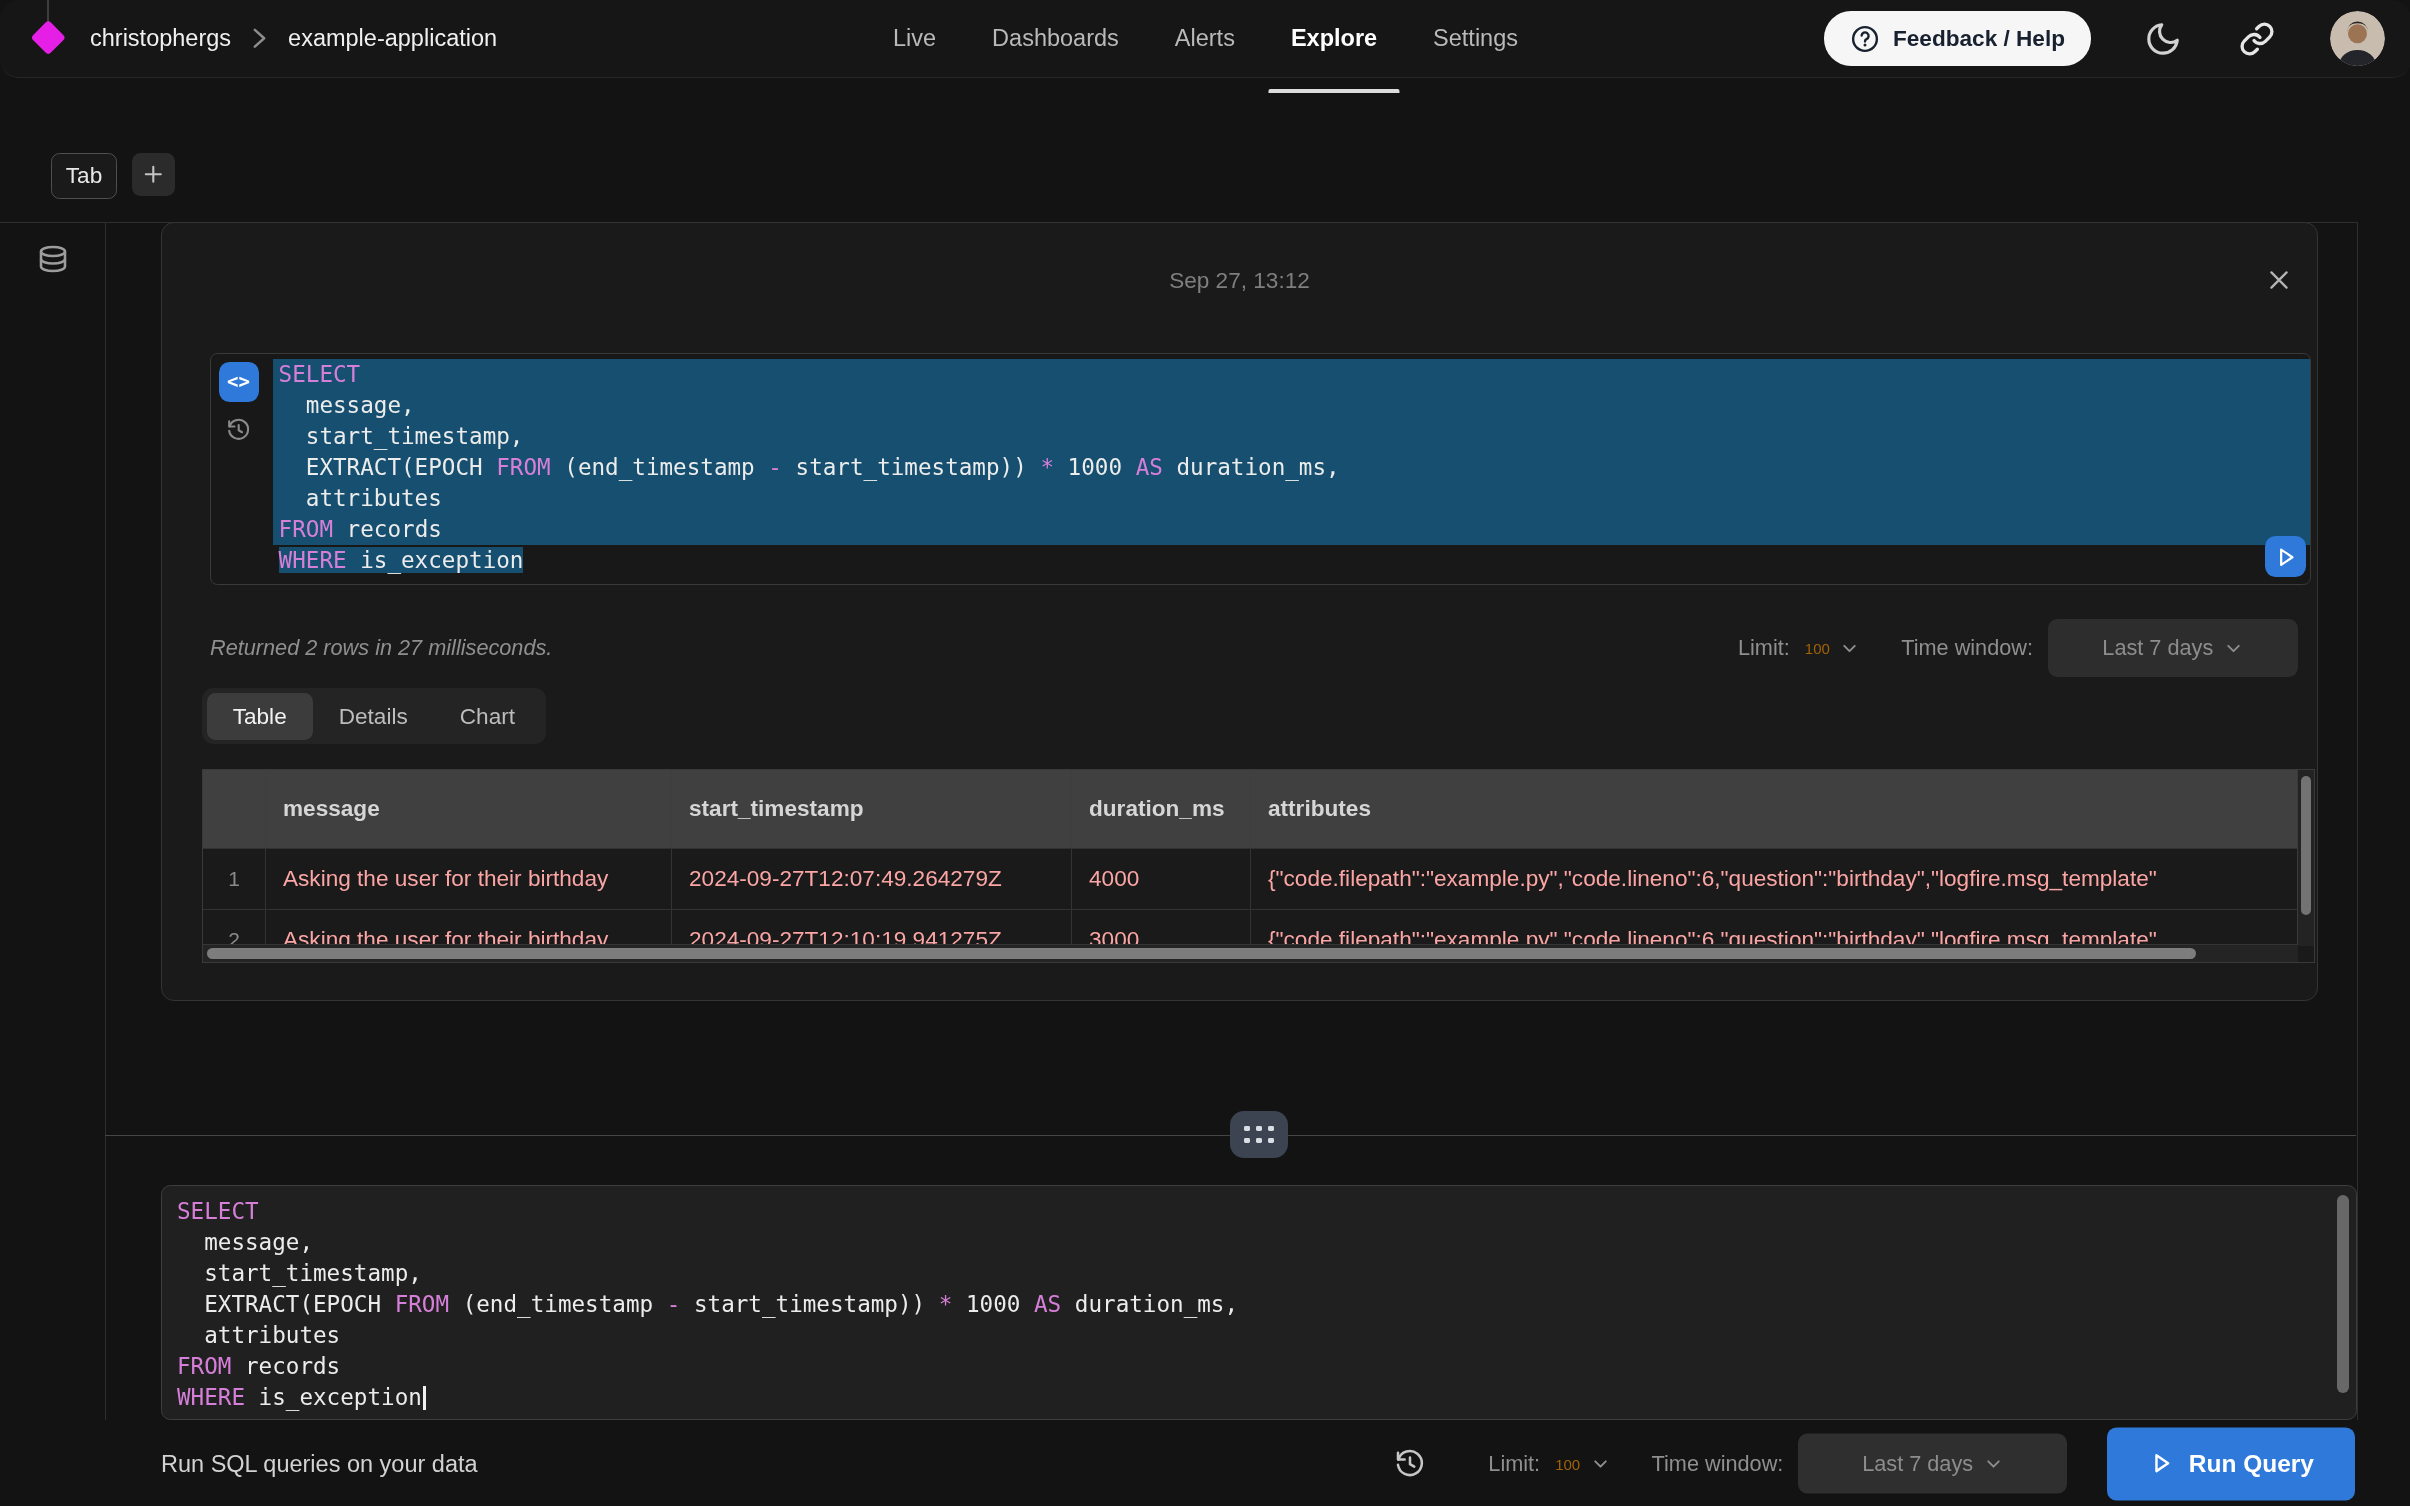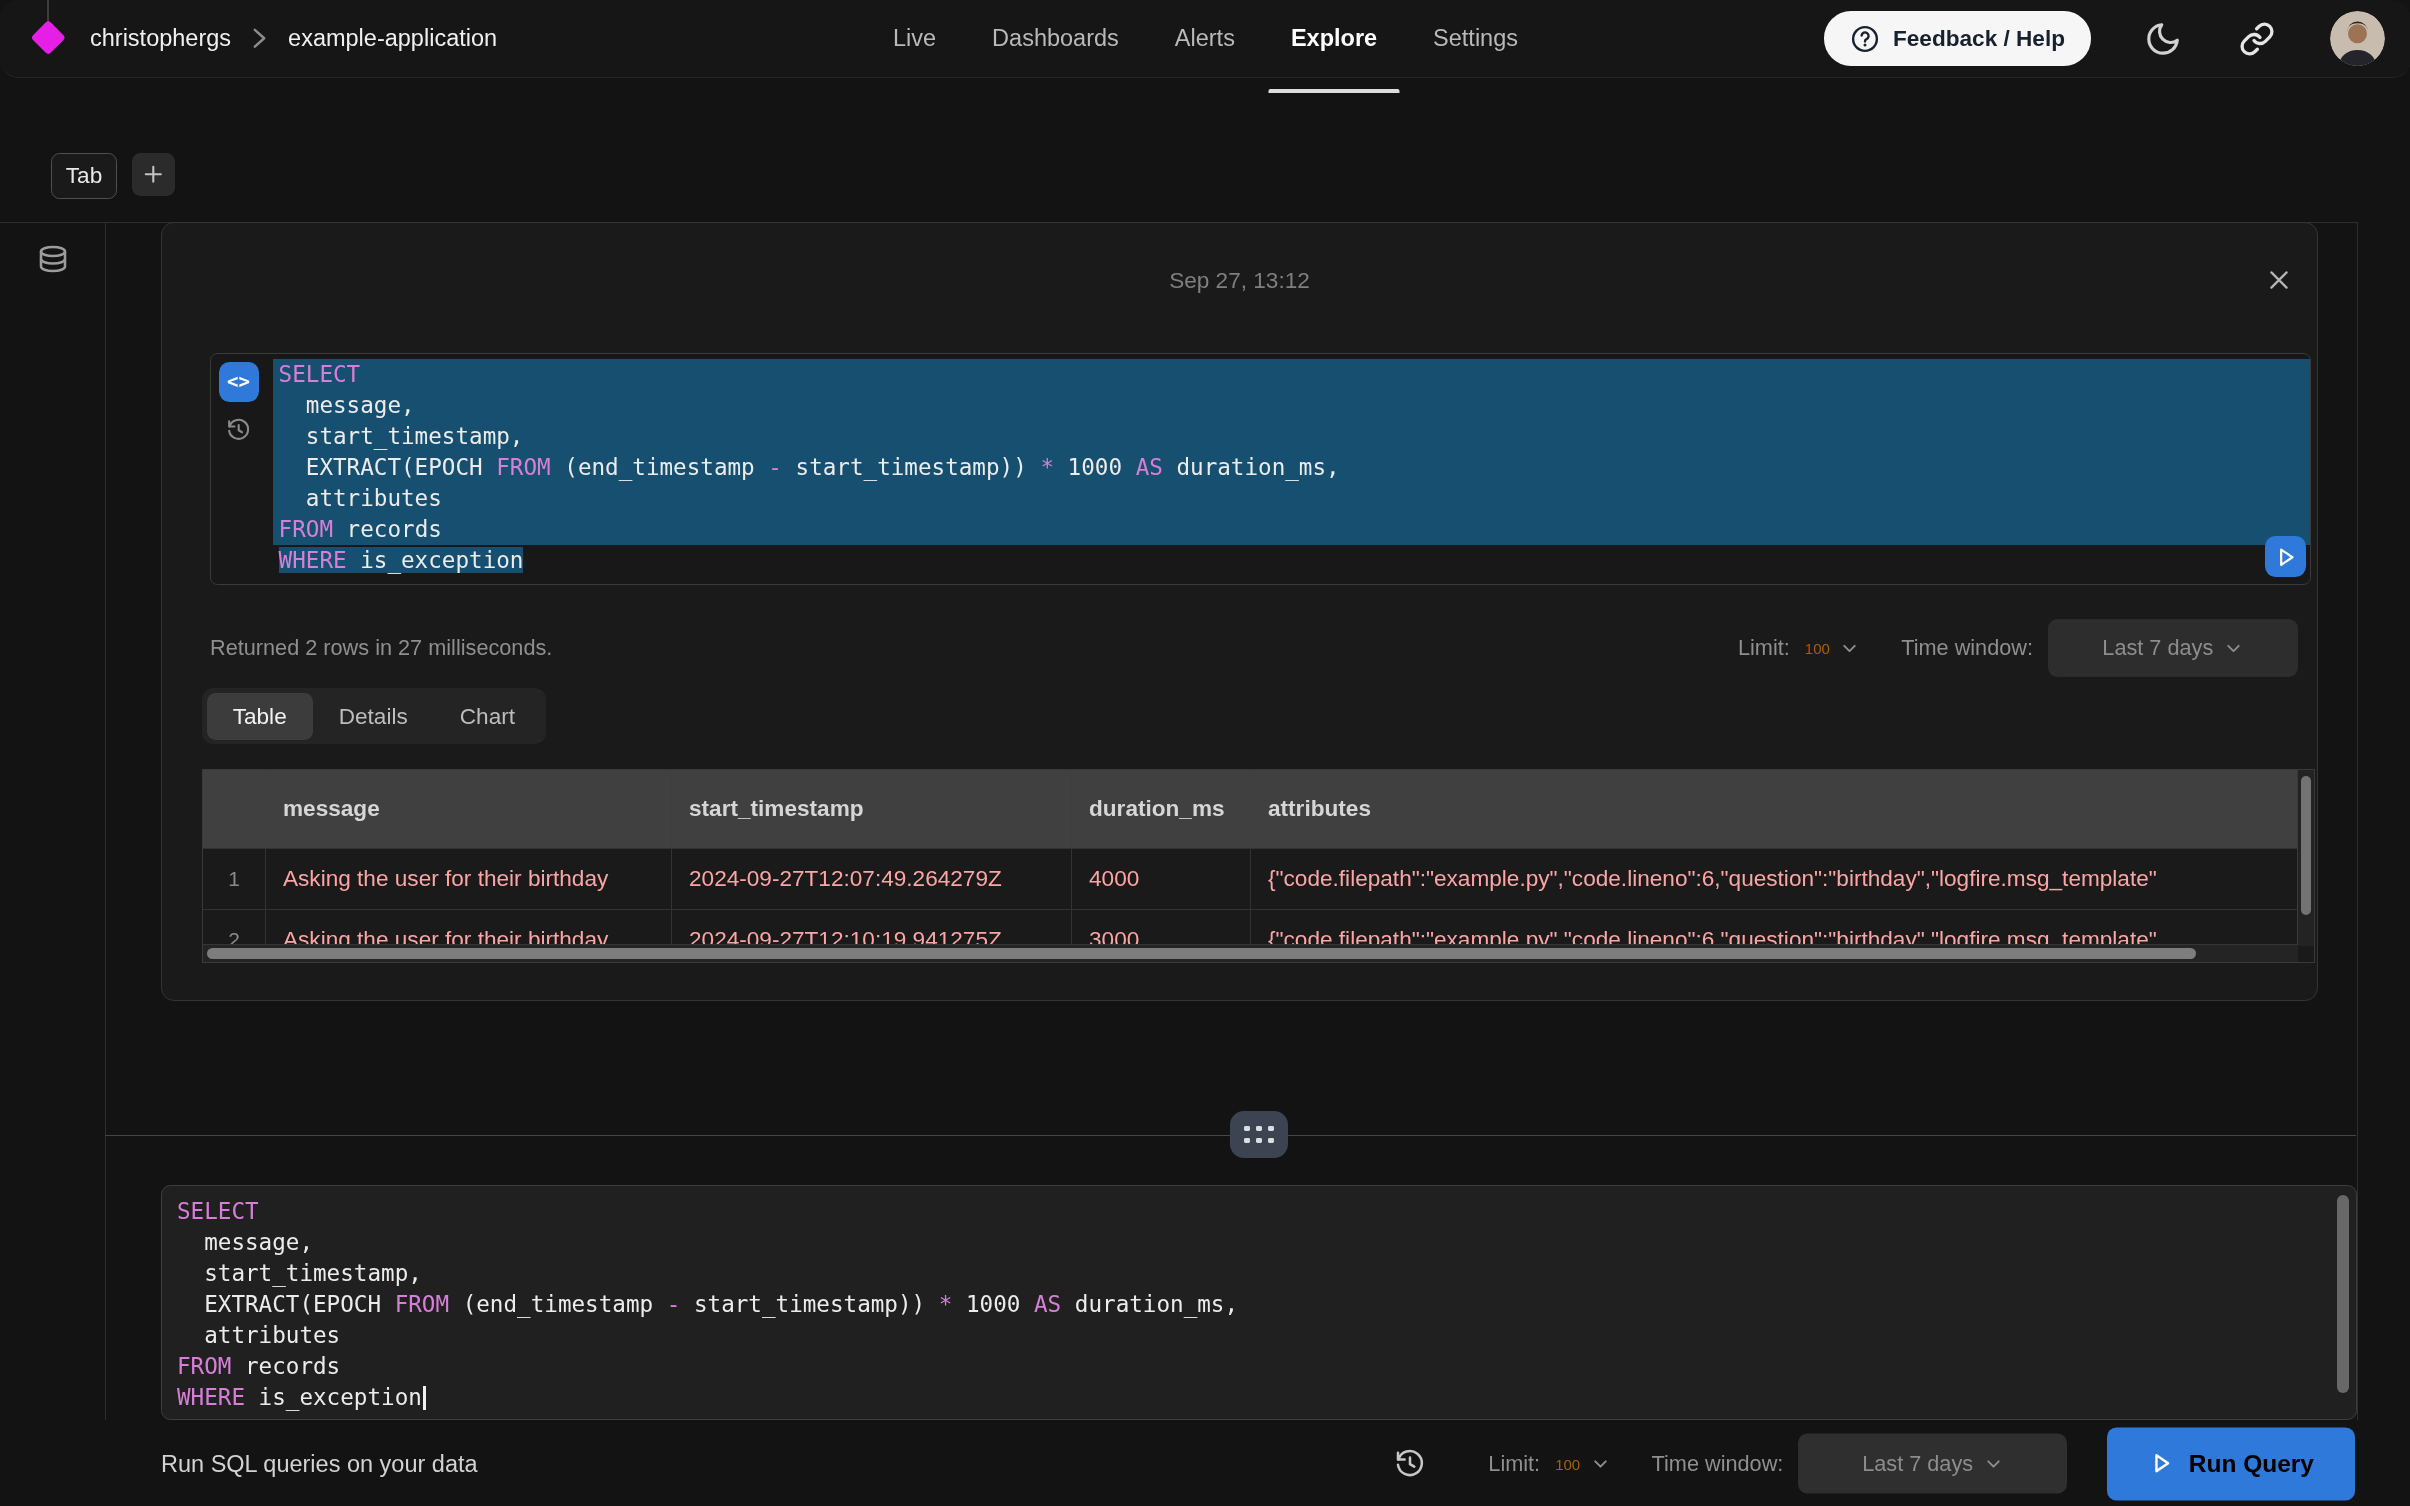--- a/index.html
+++ b/index.html
@@ -56,21 +56,21 @@
   #code-gutter{position:absolute;left:7.5px;top:7.5px;width:53px;}
   #code-mode-btn{width:40px;height:40px;background:#2e79d9;border-radius:10.4px;display:flex;align-items:center;justify-content:center;cursor:pointer;
       font-family:"DejaVu Sans Mono",monospace;font-size:19px;font-weight:bold;color:#fff;}
   #code-history-btn{margin:15px 0 0 7.5px;cursor:pointer;}
   #code-top{position:absolute;left:62px;top:4.7px;right:0;}
   #code-run-btn{position:absolute;right:4.7px;bottom:6.6px;width:41px;height:41px;background:#2e79d9;border-radius:10.4px;
       display:flex;align-items:center;justify-content:center;cursor:pointer;}
 
   
   #meta-row{position:absolute;left:48px;right:19px;top:395px;height:60px;display:flex;align-items:center;}
-  #result-summary{font-size:21.7px;color:#8f8f8f;}
+  #result-summary{font-size:21.7px;color:#8f8f8f;font-style:italic;}
   #meta-right{margin-left:auto;display:flex;align-items:center;}
   .dim-label{font-size:21.7px;color:#8f8f8f;}
   .dim-value{font-size:15px;color:#a16207;}
   .chev{margin-left:9.4px;}
   #tw-top-btn{margin-left:15px;width:250px;height:58px;background:#2d2d2d;border-radius:9.4px;
       display:flex;align-items:center;justify-content:center;color:#8d8d8d;font-size:21.7px;cursor:pointer;}
 
   
   #view-tabs{position:absolute;left:40px;top:465px;display:inline-flex;background:#242424;border-radius:11.3px;padding:4.7px;}
   .seg{height:47px;line-height:47px;padding:0 26px;border-radius:8.5px;font-size:22.6px;color:#bdbdbd;cursor:pointer;}
@@ -115,21 +115,21 @@
   #editor-scroll-thumb{position:absolute;right:6.6px;top:8.5px;width:12.2px;height:198px;background:#686868;border-radius:6.6px;cursor:pointer;}
 
   
   #bottom-bar{position:absolute;left:0;top:1420px;width:2411px;height:87px;}
   #bottom-hint{position:absolute;left:161px;top:50%;transform:translateY(-50%);font-size:23.5px;color:#d2d2d2;}
   #bottom-right{position:absolute;right:56px;top:50%;transform:translateY(-50%);display:flex;align-items:center;}
   #footer-history-btn{cursor:pointer;margin-right:62px;}
   #tw-bottom-btn{margin-left:15px;width:269px;height:60px;background:#2f2f2f;border-radius:9.4px;
       display:flex;align-items:center;justify-content:center;color:#8d8d8d;font-size:21.7px;cursor:pointer;}
   #run-query-btn{margin-left:40px;height:73px;padding:0 41px;background:#2e79d9;border-radius:9.4px;
-      display:flex;align-items:center;justify-content:center;color:#000000;font-size:24.5px;font-weight:600;cursor:pointer;}
+      display:flex;align-items:center;justify-content:center;color:#ffffff;font-size:24.5px;font-weight:600;cursor:pointer;}
   #run-query-btn svg{margin-right:15px;}
   .mr16{margin-right:15px;} .mr44{margin-right:41px;}
 </style>
 </head>
 <body>
 
 <div id="app">
 
   <div id="nav">
     <div id="logo-stem"></div>

